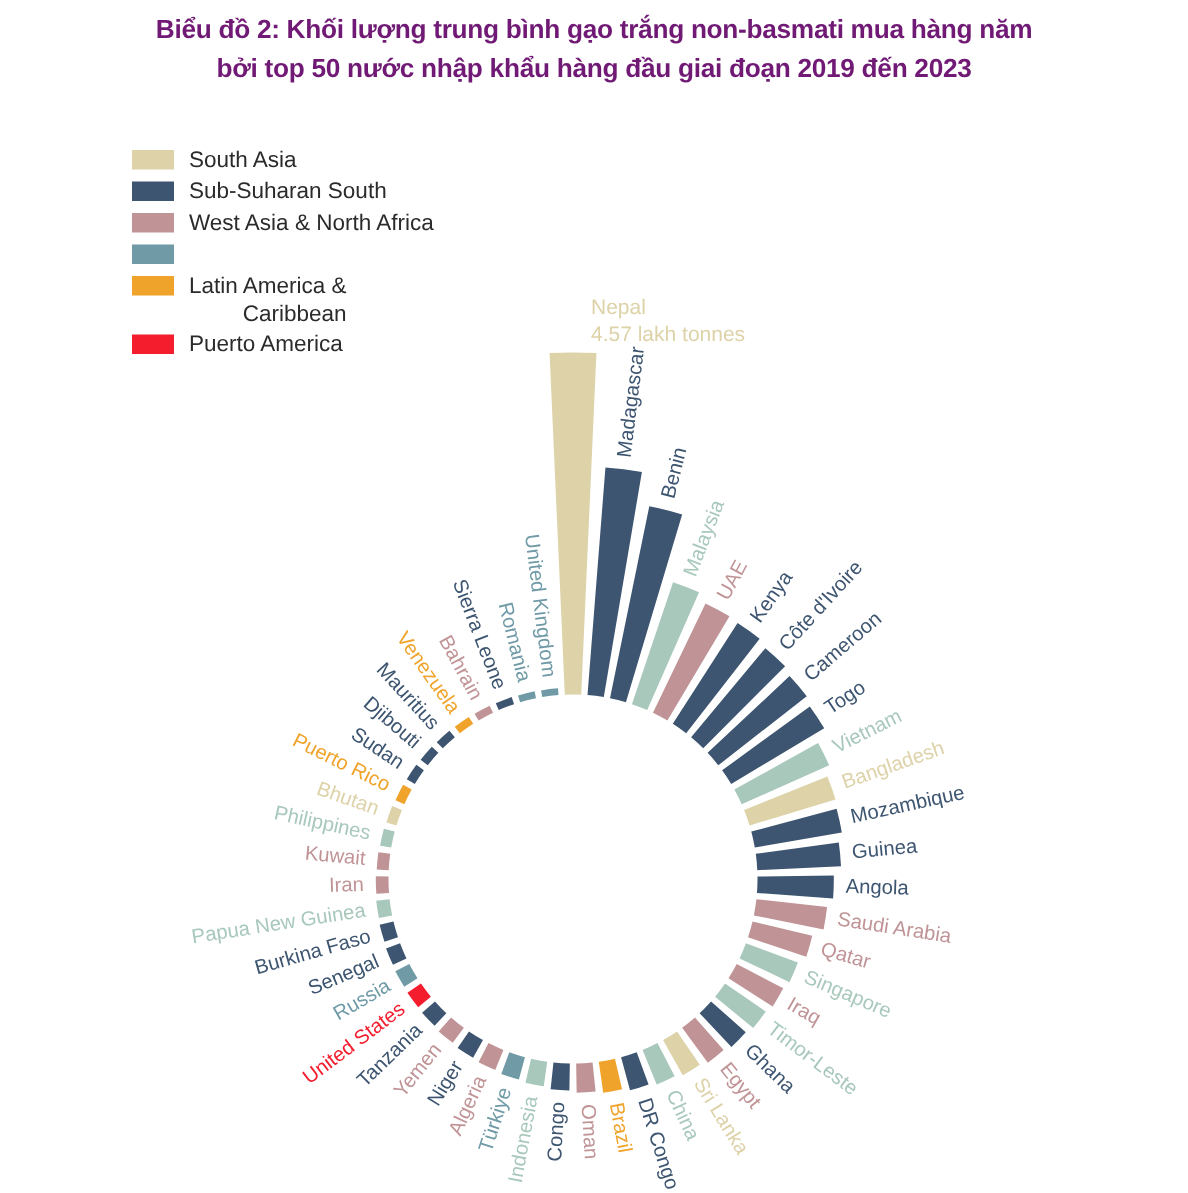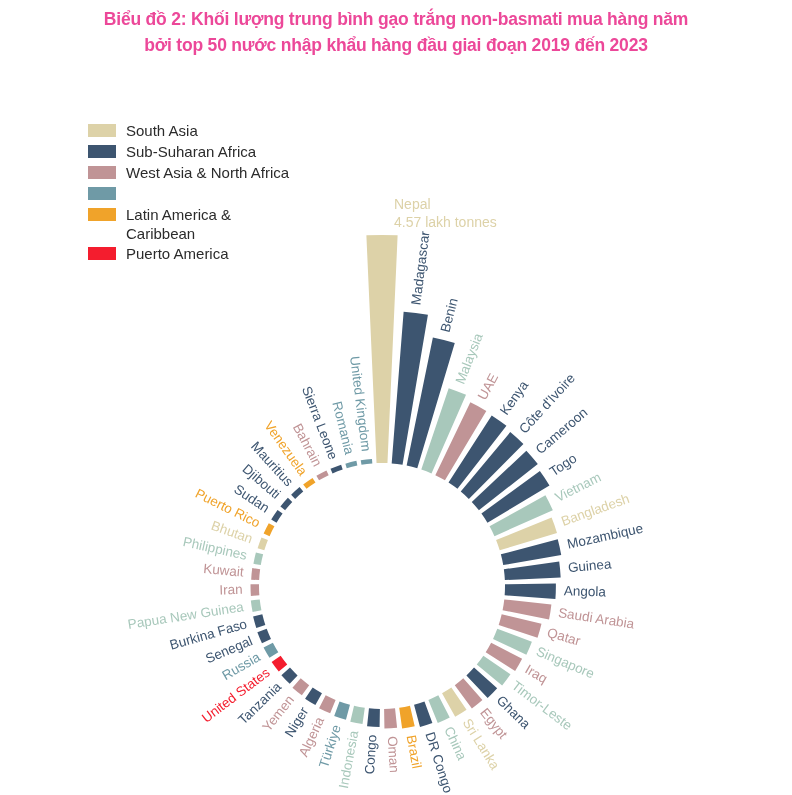--- a/index.html
+++ b/index.html
@@ -16,51 +16,50 @@
 
   .title-block {
     position: absolute;
     top: 6px; left: 0; width: 792px;
     text-align: center;
   }
   .title-line {
     font-family: "Liberation Sans", sans-serif;
     font-weight: bold;
     font-size: 17.5px;
-    color: #ec4899;
+    color: #701a75;
     line-height: 26px;
     letter-spacing: -0.2px;
   }
   .title-line.l2 { }
 
   .legend {
     position: absolute;
     left: 88px; top: 97px;
     width: 230px;
-    margin-top: 24px;
   }
   .legend-row {
     display: flex;
     align-items: flex-start;
     margin-bottom: 1px;
     height: 20px;
   }
   .legend-swatch {
     width: 28px; height: 13px;
     margin-top: 3px;
     margin-right: 10px;
     flex: 0 0 auto;
   }
   .legend-label {
     font-size: 15px;
     color: #2b2b2b;
     line-height: 19px;
     white-space: pre-line;
   }
-  .legend-row.two-line { height: 38px; }
+  .legend-row.two-line { height: 38px; text-align: right; }
 
   svg { position: absolute; left: 0; top: 0; }
   .bar-label { font-family: "Liberation Sans", sans-serif; font-size: 13.5px; }
   .value-label { font-family: "Liberation Sans", sans-serif; font-size: 14px; }
 </style>
 </head>
 <body>
 
 <div id="root">
 
@@ -69,21 +68,21 @@
     <div class="title-line l2">bởi top 50 nước nhập khẩu hàng đầu giai đoạn 2019 đến 2023</div>
   </div>
 
   <div class="legend" id="legend">
       <div class="legend-row">
         <div class="legend-swatch" style="background: rgb(221, 210, 168);"></div>
         <div class="legend-label">South Asia</div>
       </div>
       <div class="legend-row">
         <div class="legend-swatch" style="background: rgb(61, 85, 112);"></div>
-        <div class="legend-label">Sub-Suharan Africa</div>
+        <div class="legend-label">Sub-Suharan South</div>
       </div>
       <div class="legend-row">
         <div class="legend-swatch" style="background: rgb(192, 148, 150);"></div>
         <div class="legend-label">West Asia &amp; North Africa</div>
       </div>
       <div class="legend-row">
         <div class="legend-swatch" style="background: rgb(111, 154, 166);"></div>
       </div>
       <div class="legend-row two-line">
         <div class="legend-swatch" style="background: rgb(240, 163, 42);"></div>

